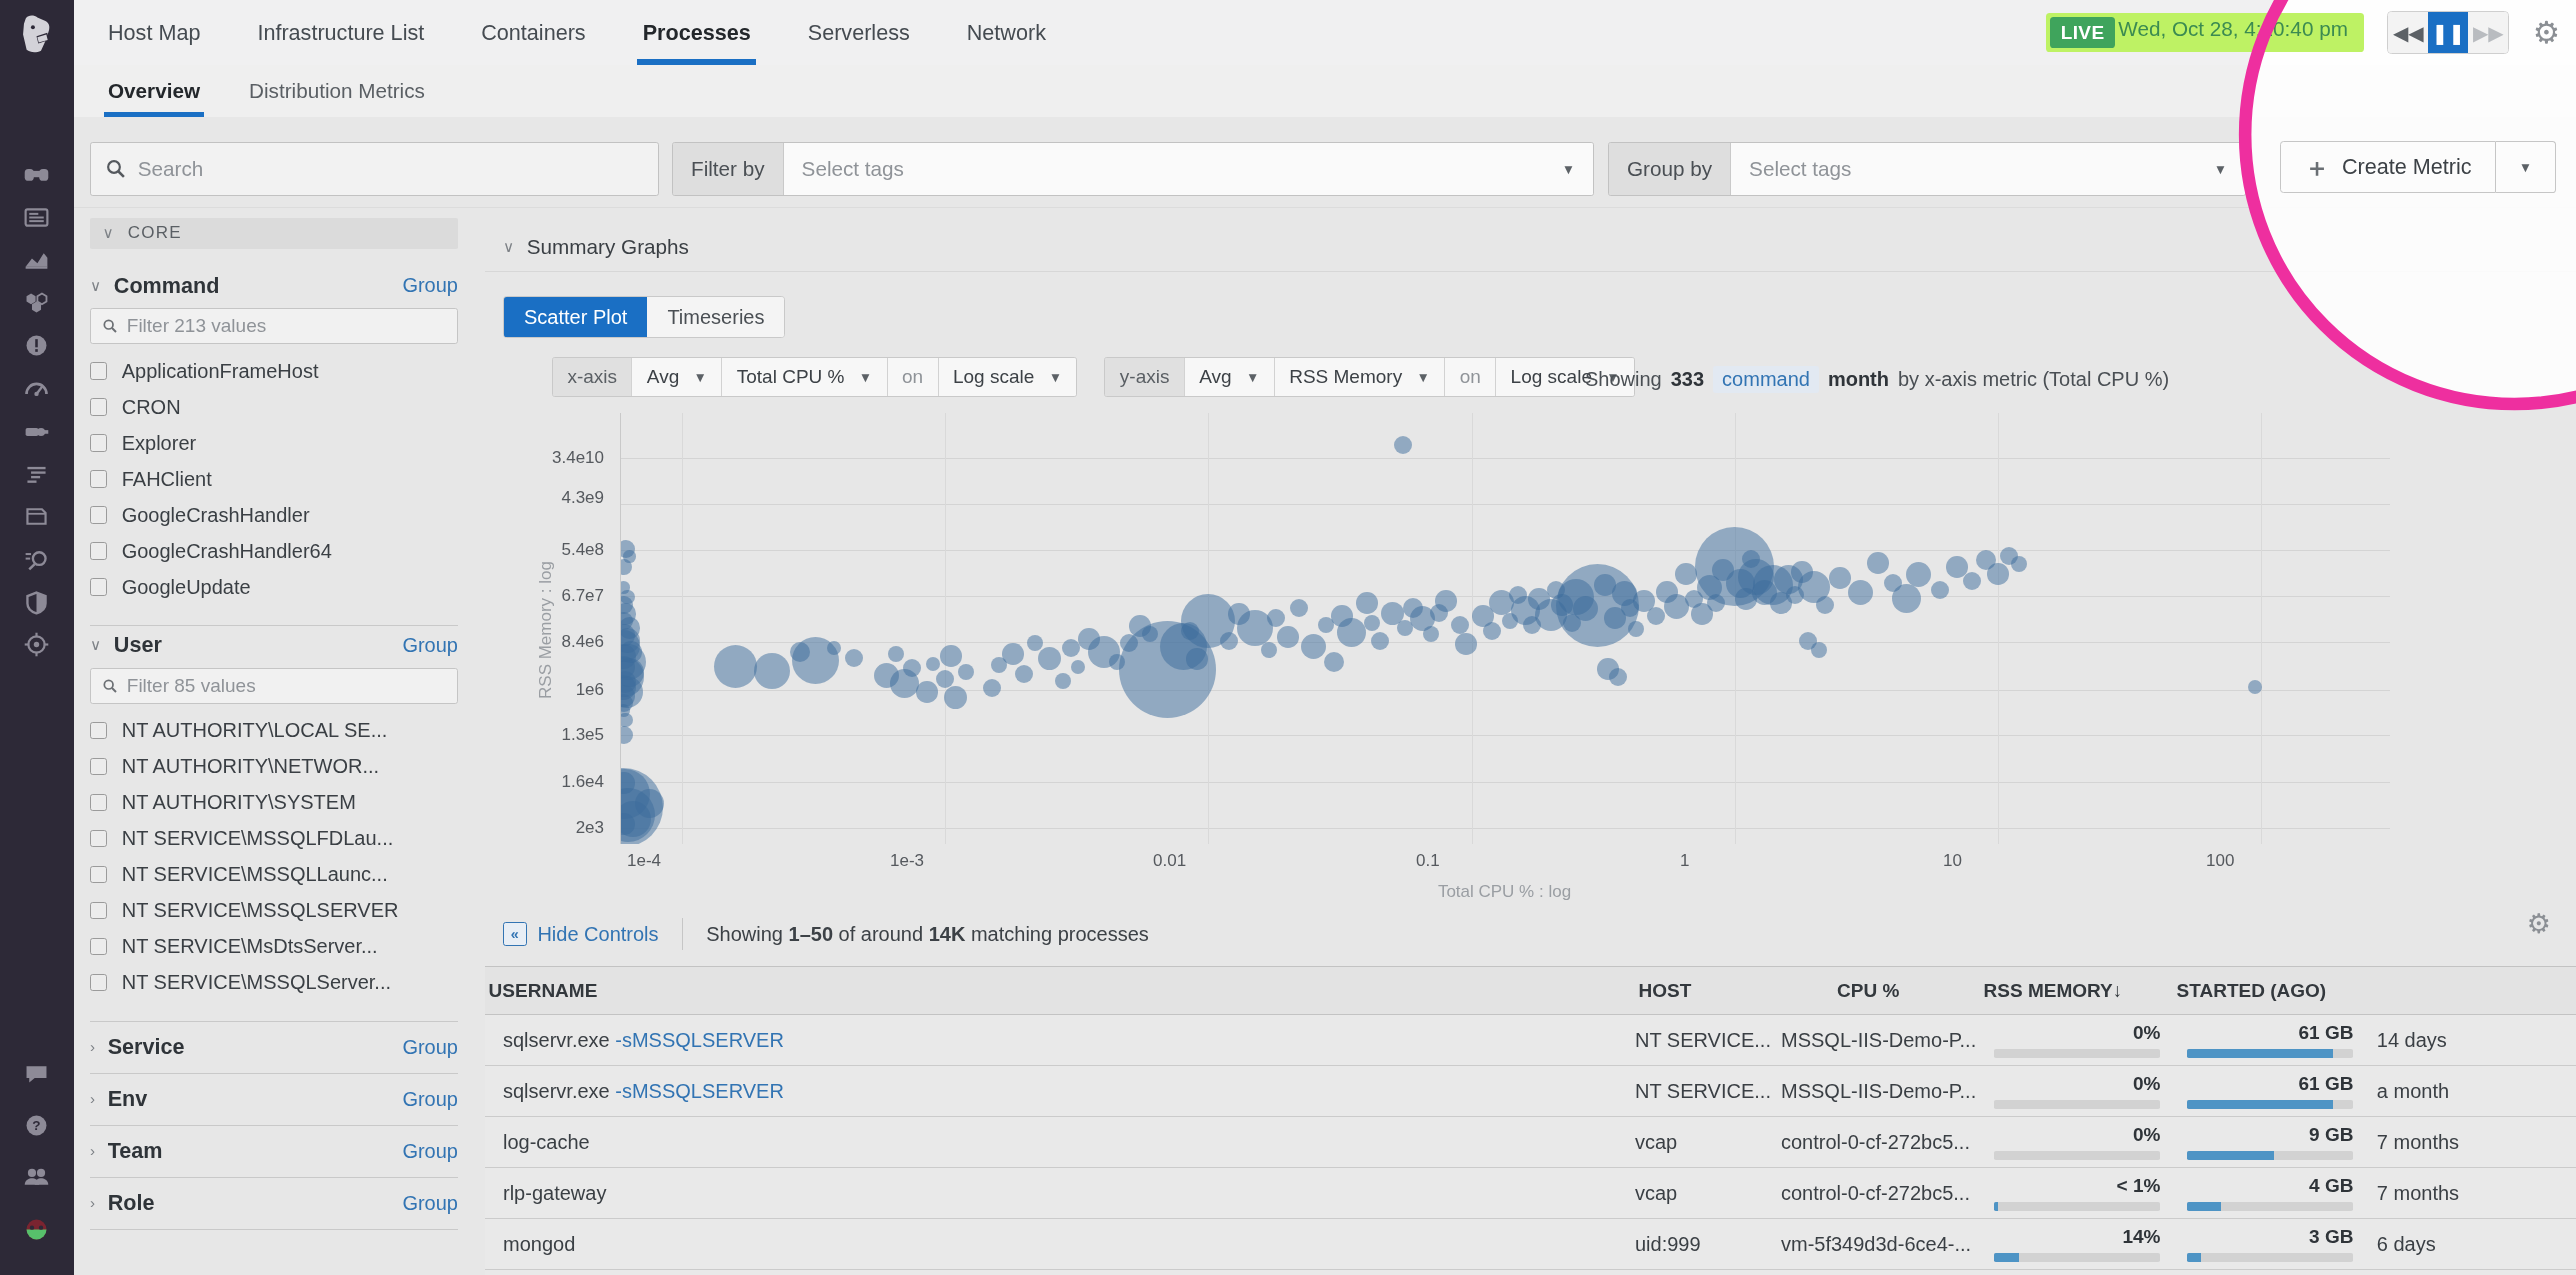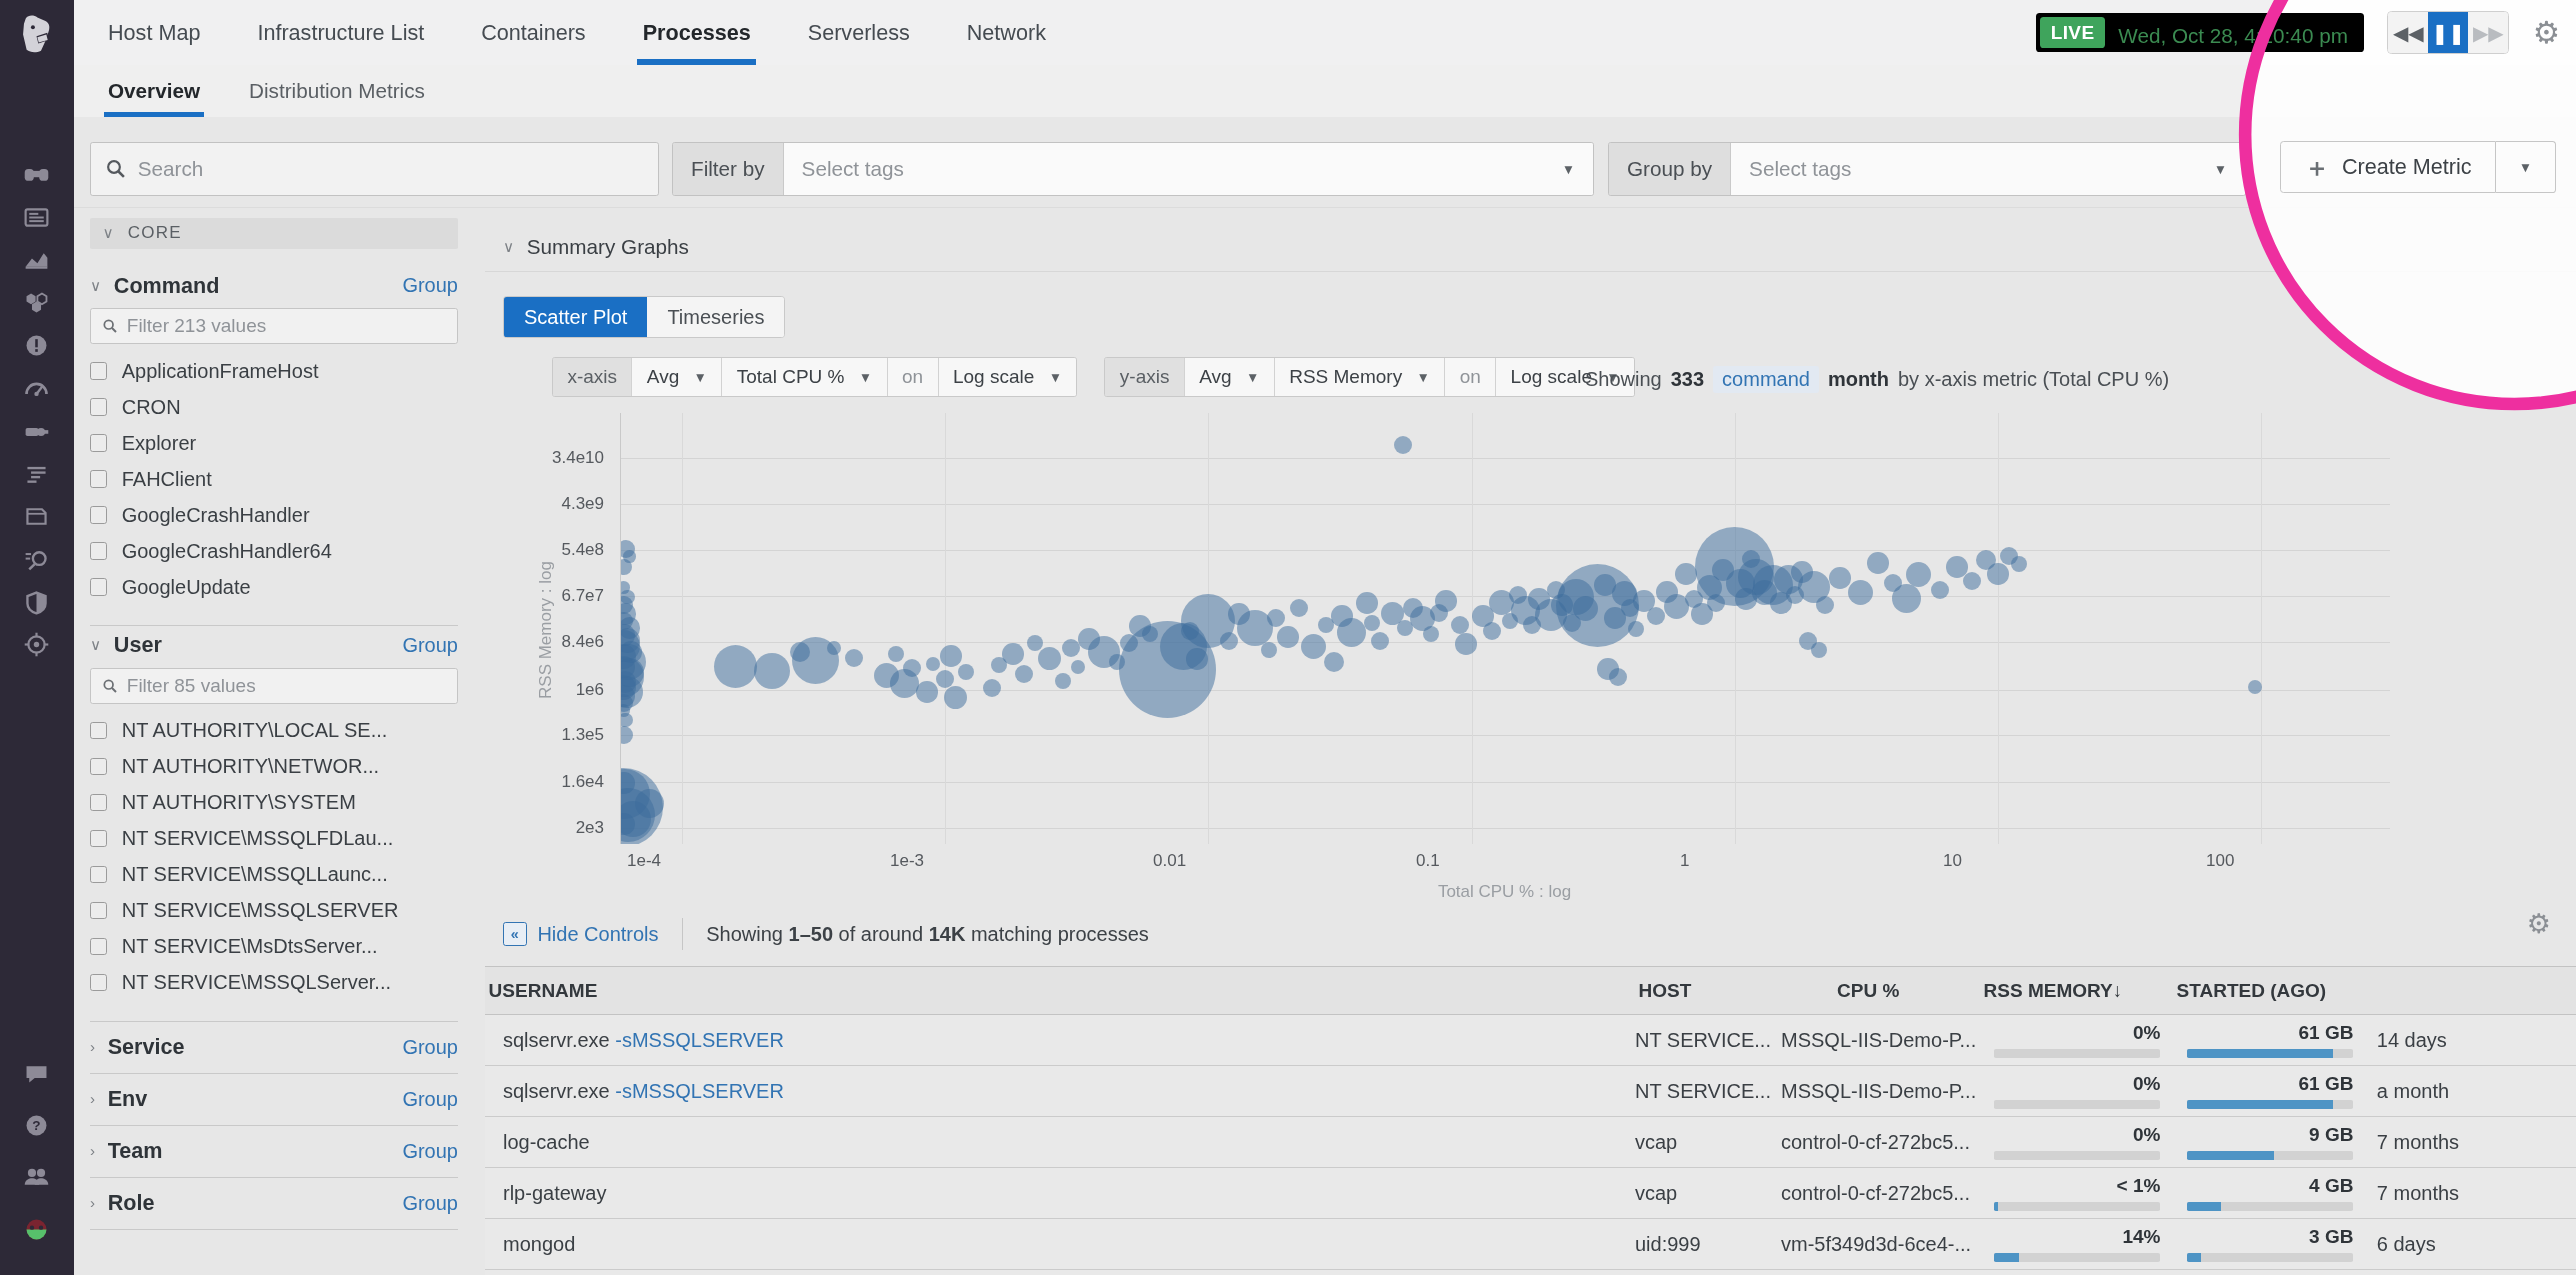--- a/index.html
+++ b/index.html
@@ -10,21 +10,21 @@
   .rail .logo{position:absolute;left:15.3px;top:12.6px;width:43px;height:43px;}
   .rail-icon{position:absolute;left:21.6px;width:30.5px;height:30.5px;display:flex;align-items:center;justify-content:center;}
   .rail-icon svg{width:29px;height:29px;}
   
   .navbar{position:absolute;left:74px;right:0;top:0;height:65px;background:#f0f0f1;border-bottom:0.9px solid #d6d6d6;}
   .nav-items{position:absolute;left:34px;top:0;height:65px;display:flex;gap:57px;}
   .nav-item{display:flex;align-items:center;height:100%;font-size:21.6px;color:#454b51;cursor:pointer;position:relative;}
   .nav-item.active{color:#23272b;font-weight:bold;}
   .nav-item.active::after{content:"";position:absolute;left:-5.4px;right:-5.4px;bottom:0;height:6.3px;background:#1a6fc4;}
   .nav-right{position:absolute;right:16px;top:0;height:65px;display:flex;align-items:center;gap:23.4px;z-index:45;}
-  .live-chip{display:flex;align-items:flex-end;background:#000000;border-radius:3.6px;padding:3.6px 16px 3.6px 3.6px;gap:13px;}
+  .live-chip{display:flex;align-items:flex-start;background:#bef264;border-radius:3.6px;padding:3.6px 16px 3.6px 3.6px;gap:3px;}
   .live-badge{background:#3fa45c;color:#fff;font-weight:bold;font-size:19px;padding:4.5px 10.8px;border-radius:3.6px;letter-spacing:0.4px;}
   .live-time{color:#3b8b51;font-size:20.7px;}
   .playback{display:flex;border:0.9px solid #cfcfcf;border-radius:4.5px;overflow:hidden;}
   .pb-btn{width:40px;height:41px;display:flex;align-items:center;justify-content:center;background:#f3f3f3;font-size:20px;color:#5c6166;cursor:pointer;}
   .pb-btn.pause{background:#1a6fc4;color:#fff;}
   .pb-btn.fwd{color:#b9bcc0;}
   .gear{font-size:30.5px;color:#8b8f94;cursor:pointer;line-height:1;}
   
   .tabbar{position:absolute;left:74px;right:0;top:65px;height:52px;border-bottom:0.9px solid #d4d4d4;background:#efefef;}
   .tabs{position:absolute;left:34px;top:0;height:52px;display:flex;gap:49px;}
@@ -457,21 +457,21 @@
     <b>333</b>
     <span class="cmd-tag">command</span>
     <b>month</b>
     <span>by x-axis metric (Total CPU %)</span>
   </div>
 
   <div class="chart">
     <div class="ytitle">RSS Memory : log</div>
     <div id="y-ticks">
         <div class="ytick" style="top: 53px;">3.4e10</div>
-        <div class="ytick" style="top: 99px;">4.3e9</div>
+        <div class="ytick" style="top: 93px;">4.3e9</div>
         <div class="ytick" style="top: 145px;">5.4e8</div>
         <div class="ytick" style="top: 191px;">6.7e7</div>
         <div class="ytick" style="top: 237px;">8.4e6</div>
         <div class="ytick" style="top: 285px;">1e6</div>
         <div class="ytick" style="top: 330px;">1.3e5</div>
         <div class="ytick" style="top: 377px;">1.6e4</div>
         <div class="ytick" style="top: 423px;">2e3</div>
       </div>
     <div class="plot" id="plot">
         <div class="hgrid" style="top: 45px;"></div>

